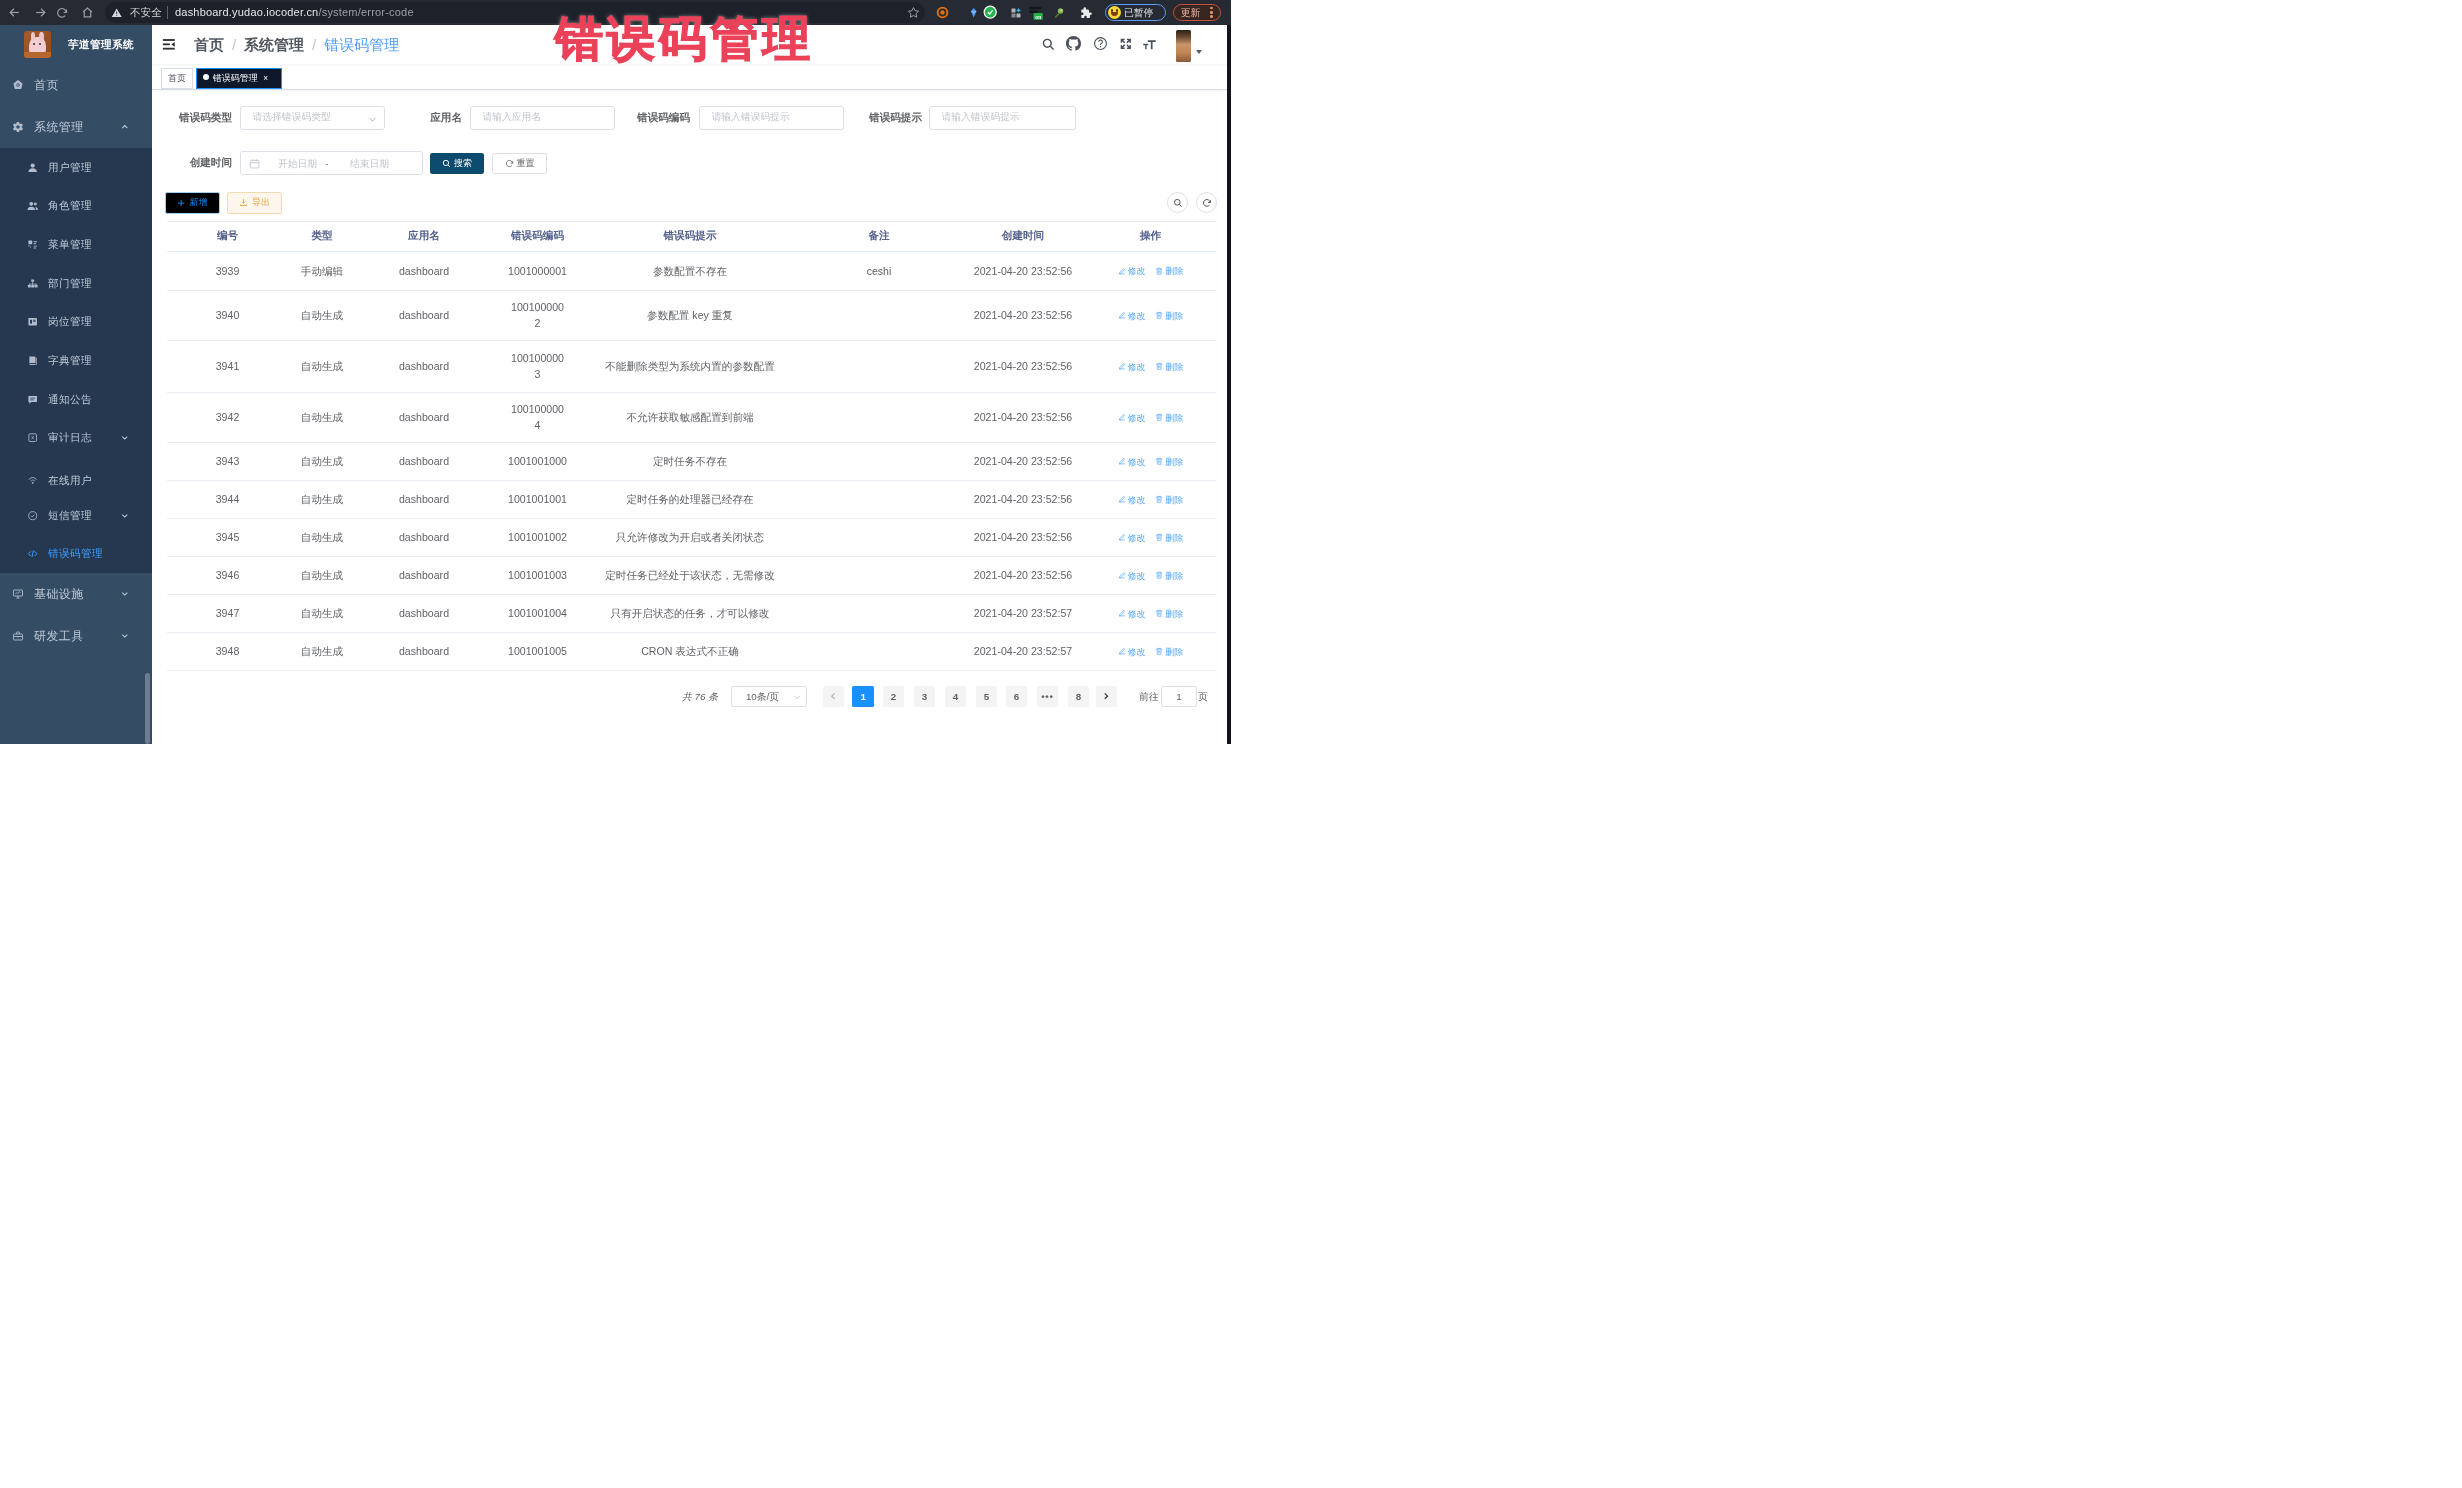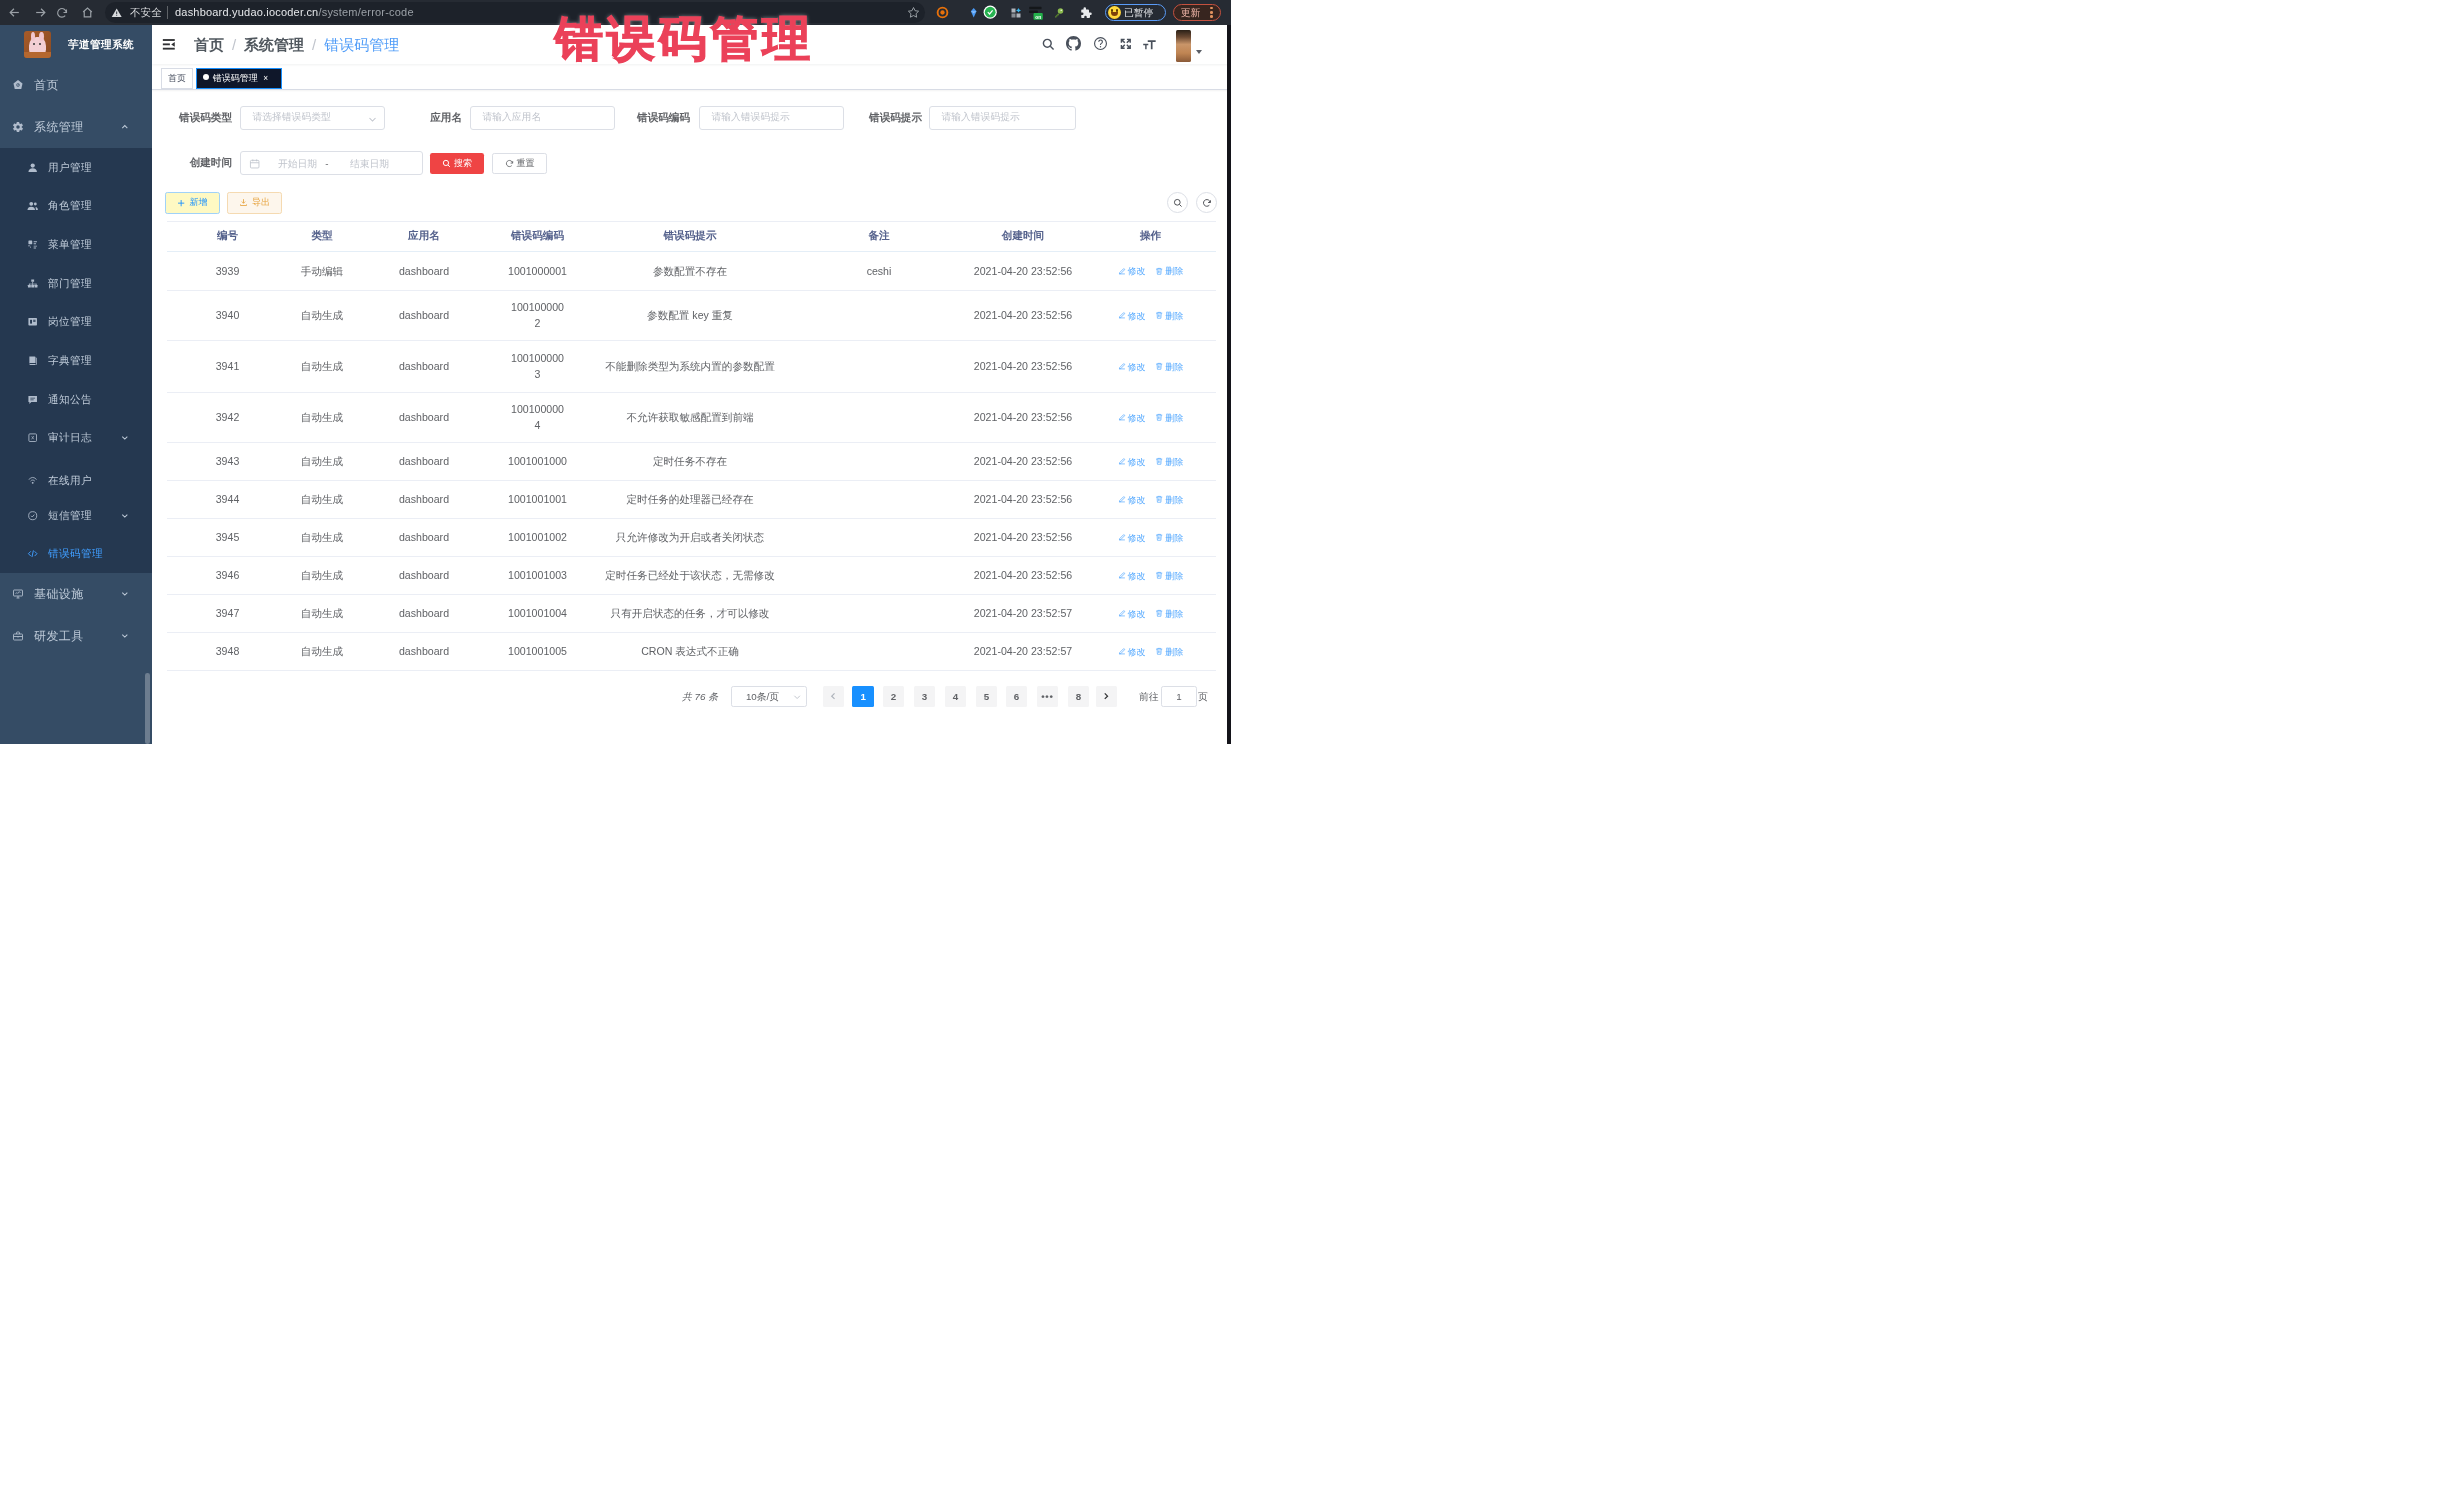--- a/index.html
+++ b/index.html
@@ -379,34 +379,34 @@
     <div class="flabel" style="left:174px; top:151px; width:58px; text-align:right;">创建时间</div>
     <div class="finput" style="left:240px; top:151px; width:183px;">
       <svg class="abs" style="left:8.3px; top:6px;" width="11.4" height="11.4" viewBox="0 0 24 24" fill="none" stroke="#c0c4cc" stroke-width="1.8">
           <rect x="3" y="5" width="18" height="16" rx="2"></rect>
           <path d="M3 10h18M8 3v4M16 3v4"></path>
         </svg>
       <span class="abs" style="left:33px; top:0; width:47px; line-height:23px; text-align:center;">开始日期</span>
       <span class="abs" style="left:82px; top:0; width:7.6px; line-height:23px; text-align:center; color:#606266;">-</span>
       <span class="abs" style="left:105px; top:0; width:47px; line-height:23px; text-align:center;">结束日期</span>
     </div>
-    <div class="btn" style="left:430px; top:153px; width:54px; height:20.5px; background:#ef4444; color:#fff;">
+    <div class="btn" style="left:430px; top:153px; width:54px; height:20.5px; background:#0c4a6e; color:#fff;">
       <svg width="9" height="9" viewBox="0 0 24 24" fill="none" stroke="#fff" stroke-width="2.6" style="margin-right:3px;">
           <circle cx="10.5" cy="10.5" r="7"></circle>
           <path d="M16 16l5 5"></path>
         </svg>搜索
     </div>
     <div class="btn" style="left:492px; top:153px; width:55px; height:20.5px; background:#fff; border:0.8px solid #dcdfe6; color:#606266;">
       <svg width="9" height="9" viewBox="0 0 24 24" fill="none" stroke="#606266" stroke-width="2.2" style="margin-right:3px;">
           <path d="M20 11a8.2 8.2 0 1 0-2 6.5"></path>
           <path d="M20.5 5.5V11H15"></path>
         </svg>重置
     </div>
 
-    <div class="btn" style="left:165px; top:192px; width:55px; height:21.6px; background:#fef9c3; border:0.8px solid #a0d2f8; color:#1890ff;">
+    <div class="btn" style="left:165px; top:192px; width:55px; height:21.6px; background:#000000; border:0.8px solid #a0d2f8; color:#1890ff;">
       <svg width="8.3" height="8.3" viewBox="0 0 24 24" fill="none" stroke="#1890ff" stroke-width="2.6" style="margin-right:3.8px;">
           <path d="M12 3v18M3 12h18"></path>
         </svg>新增
     </div>
     <div class="btn" style="left:227px; top:192px; width:55px; height:21.6px; background:#fdf6ec; border:0.8px solid #f5dab1; color:#e6a23c;">
       <svg width="9" height="9" viewBox="0 0 24 24" fill="none" stroke="#e6a23c" stroke-width="2.2" style="margin-right:3.8px;">
           <path d="M12 3v11M7.5 9.5L12 14l4.5-4.5"></path>
           <path d="M4 17v3h16v-3"></path>
         </svg>导出
     </div>

